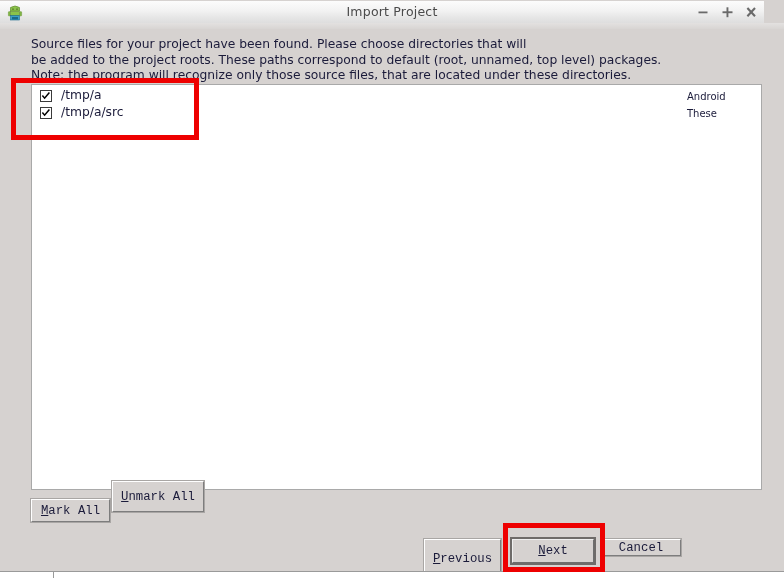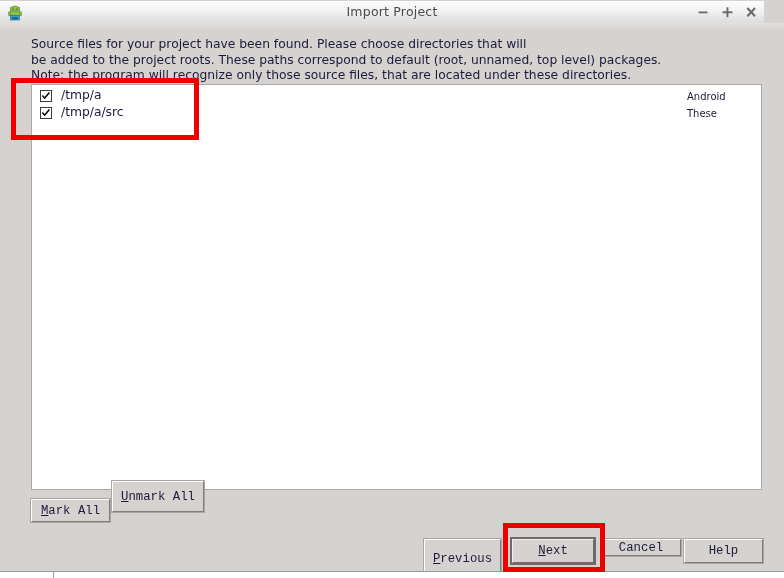--- a/index.html
+++ b/index.html
@@ -285,23 +285,20 @@
 
     <div class="btn prev">
       <span><u>P</u><span>revious</span></span>
     </div>
     <div class="btn next focused">
       <span><u>N</u><span>ext</span></span>
     </div>
     <div class="btn cancel">
       <span>Cancel</span>
     </div>
-    <div class="btn help">
-      <span>Help</span>
-    </div>
 
     <div class="bottom-edge"></div>
   </div>
 
   <div class="annot annot-list"></div>
   <div class="annot annot-next"></div>
 
 </div>
 
 </body></html>

